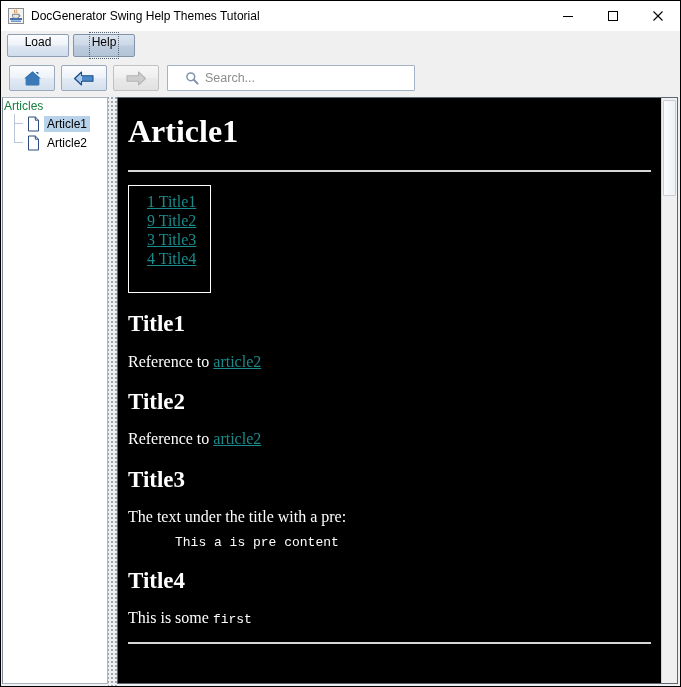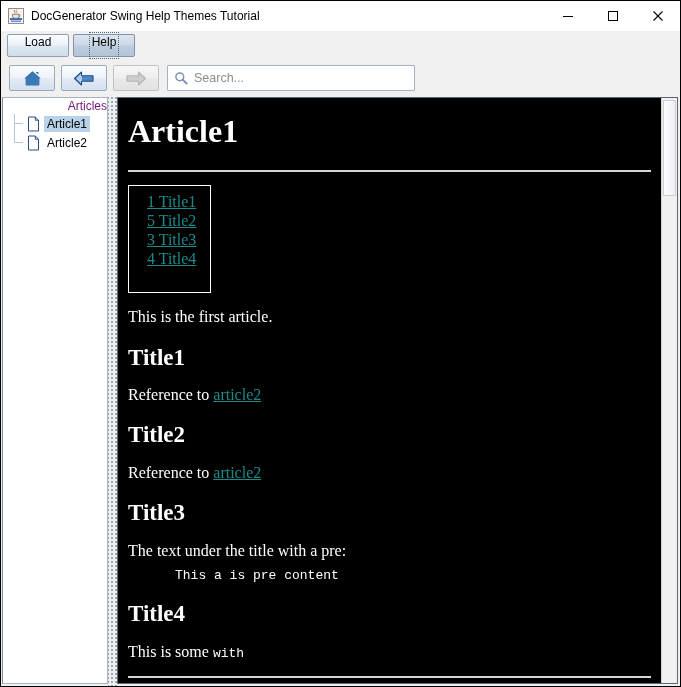--- a/index.html
+++ b/index.html
@@ -138,21 +138,21 @@
   #search-field {
     width: 248px;
     height: 26px;
     box-sizing: border-box;
     background: #ffffff;
     border: 1px solid #a3b2c4;
     border-radius: 1px;
     display: flex;
     align-items: center;
     margin-left: 2px;
-    padding-left: 6px;
+    padding-left: 17px;
   }
   #search-placeholder {
     font-family: "Liberation Sans", sans-serif;
     font-size: 12.5px;
     color: #8d8d8d;
     margin-left: 6px;
   }
 
   
   #body-area {
@@ -171,24 +171,23 @@
     box-sizing: border-box;
     margin: 1px 0 2px 1px;
     display: flex;
     flex-direction: column;
     overflow: hidden;
     position: relative;
   }
   #tree-root-label {
     font-family: "Liberation Sans", sans-serif;
     font-size: 12px;
-    color: #701a75;
+    color: #15803d;
     padding: 1px 0 1px 1px;
     white-space: nowrap;
-    text-align: right;
   }
   .tree-node {
     display: flex;
     align-items: center;
     height: 19px;
     padding-left: 8px;
     white-space: nowrap;
     cursor: default;
   }
   .tree-elbow {
@@ -463,44 +462,43 @@
       <div id="content-doc">
 
         <h1>Article1</h1>
         <hr class="top-rule">
 
         <div id="toc-box">
           <div class="toc-line">
             <span class="toc-link">1  Title1</span>
           </div>
           <div class="toc-line">
-            <span class="toc-link">5  Title2</span>
+            <span class="toc-link">9  Title2</span>
           </div>
           <div class="toc-line">
             <span class="toc-link">3  Title3</span>
           </div>
           <div class="toc-line">
             <span class="toc-link">4  Title4</span>
           </div>
         </div>
 
-        <p>This is the first article.</p>
 
         <h2>Title1</h2>
         <p><span>Reference to </span><span class="inline-link">article2</span></p>
 
         <h2>Title2</h2>
         <p><span>Reference to </span><span class="inline-link">article2</span></p>
 
         <h2>Title3</h2>
         <p>The text under the title with a pre:</p>
         <pre class="pre-block">This a is pre content</pre>
 
         <h2>Title4</h2>
-        <p><span>This is some </span><code class="inline-code">with</code></p>
+        <p><span>This is some </span><code class="inline-code">first</code></p>
 
         <hr class="bottom-rule">
       </div>
 
       <div id="content-scrollbar">
         <div id="content-scroll-thumb"></div>
       </div>
     </div>
 
   </div>

